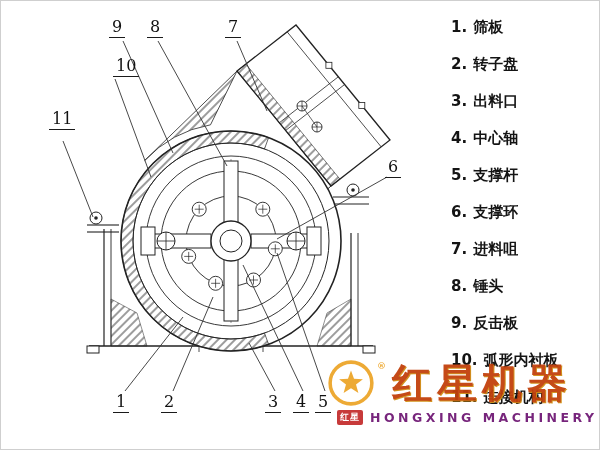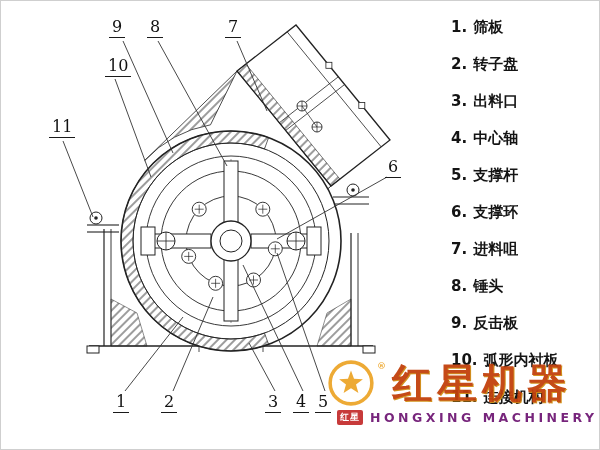--- a/index.html
+++ b/index.html
@@ -173,22 +173,22 @@
       <line x1="172" y1="390" x2="212" y2="296"></line>
       <line x1="274" y1="390" x2="248" y2="342"></line>
       <line x1="302" y1="390" x2="242" y2="264"></line>
       <line x1="324" y1="390" x2="276" y2="252"></line>
     </g>
   </svg>
 
   <span class="callout" style="left:108px;top:17px;">9</span>
   <span class="callout" style="left:146px;top:17px;">8</span>
   <span class="callout" style="left:224px;top:17px;">7</span>
-  <span class="callout" style="left:104px;top:56px;">10</span>
-  <span class="callout" style="left:48px;top:117px;text-align:center;">11</span>
+  <span class="callout" style="left:112px;top:56px;">10</span>
+  <span class="callout" style="left:48px;top:109px;text-align:center;">11</span>
   <span class="callout" style="left:384px;top:157px;">6</span>
   <span class="callout" style="left:112px;top:392px;">1</span>
   <span class="callout" style="left:160px;top:392px;">2</span>
   <span class="callout" style="left:264px;top:392px;">3</span>
   <span class="callout" style="left:292px;top:392px;">4</span>
   <span class="callout" style="left:314px;top:392px;">5</span>
 
   <div class="legend">
 
       <div class="legend-row">

